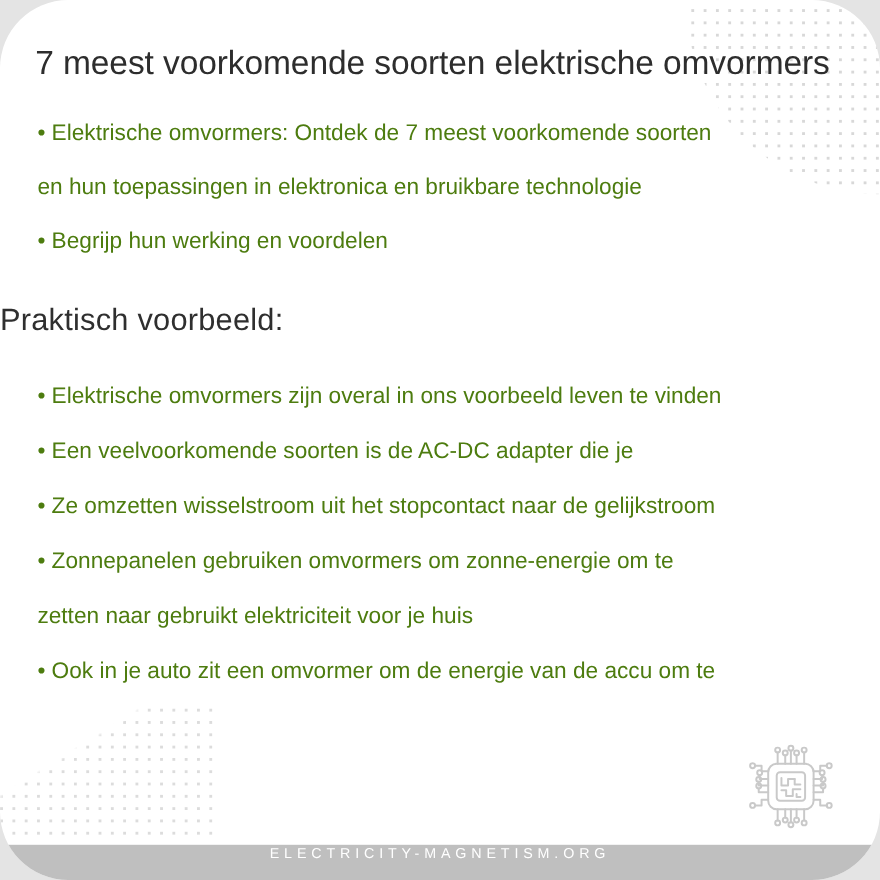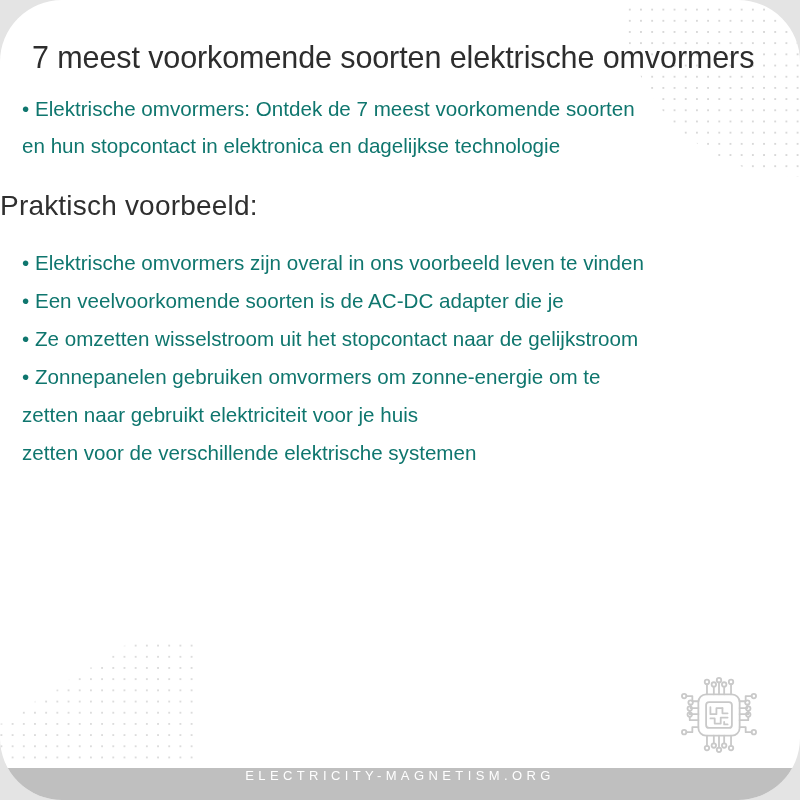--- a/index.html
+++ b/index.html
@@ -83,24 +83,24 @@
     color: #2d2d2d;
     letter-spacing: -0.1px;
     white-space: nowrap;
   }
 
   .bullet-block {
     padding: 0 34px 0 22px;
   }
 
   .bullet-line {
-    margin: 0;
+    margin: 12px;
     font-size: 20.6px;
     line-height: 37px;
-    color: #0f766e;
+    color: #4d7c0f;
     font-weight: 400;
     white-space: nowrap;
   }
 
   .bullet-line.indent {
     padding-left: 0;
   }
 
   #section-heading {
     margin: 0;
@@ -154,32 +154,33 @@
 
     <div id="dots-top-right" class="dot-pattern"></div>
     <div id="dots-bottom-left" class="dot-pattern"></div>
 
     <div id="content">
 
       <h1 id="page-title">7 meest voorkomende soorten elektrische omvormers</h1>
 
       <div id="intro-block" class="bullet-block">
         <p class="bullet-line">• Elektrische omvormers: Ontdek de 7 meest voorkomende soorten</p>
-        <p class="bullet-line indent">en hun stopcontact in elektronica en dagelijkse technologie</p>
+        <p class="bullet-line indent">en hun toepassingen in elektronica en bruikbare technologie</p>
+        <p class="bullet-line">• Begrijp hun werking en voordelen</p>
       </div>
 
       <h2 id="section-heading">Praktisch voorbeeld:</h2>
 
       <div id="example-block" class="bullet-block">
         <p class="bullet-line">• Elektrische omvormers zijn overal in ons voorbeeld leven te vinden</p>
         <p class="bullet-line">• Een veelvoorkomende soorten is de AC-DC adapter die je</p>
         <p class="bullet-line">• Ze omzetten wisselstroom uit het stopcontact naar de gelijkstroom</p>
         <p class="bullet-line">• Zonnepanelen gebruiken omvormers om zonne-energie om te</p>
         <p class="bullet-line indent">zetten naar gebruikt elektriciteit voor je huis</p>
-        <p class="bullet-line indent">zetten voor de verschillende elektrische systemen</p>
+        <p class="bullet-line">• Ook in je auto zit een omvormer om de energie van de accu om te</p>
       </div>
 
     </div>
 
     <div id="chip-logo">
       <svg viewBox="0 0 100 100" fill="none" stroke="#c9c9c9" stroke-width="2.1" stroke-linecap="round" stroke-linejoin="round">
 
         <rect x="26" y="26" width="48" height="48" rx="9"></rect>
 
         <rect x="35" y="35" width="30" height="30" rx="3.5"></rect>

